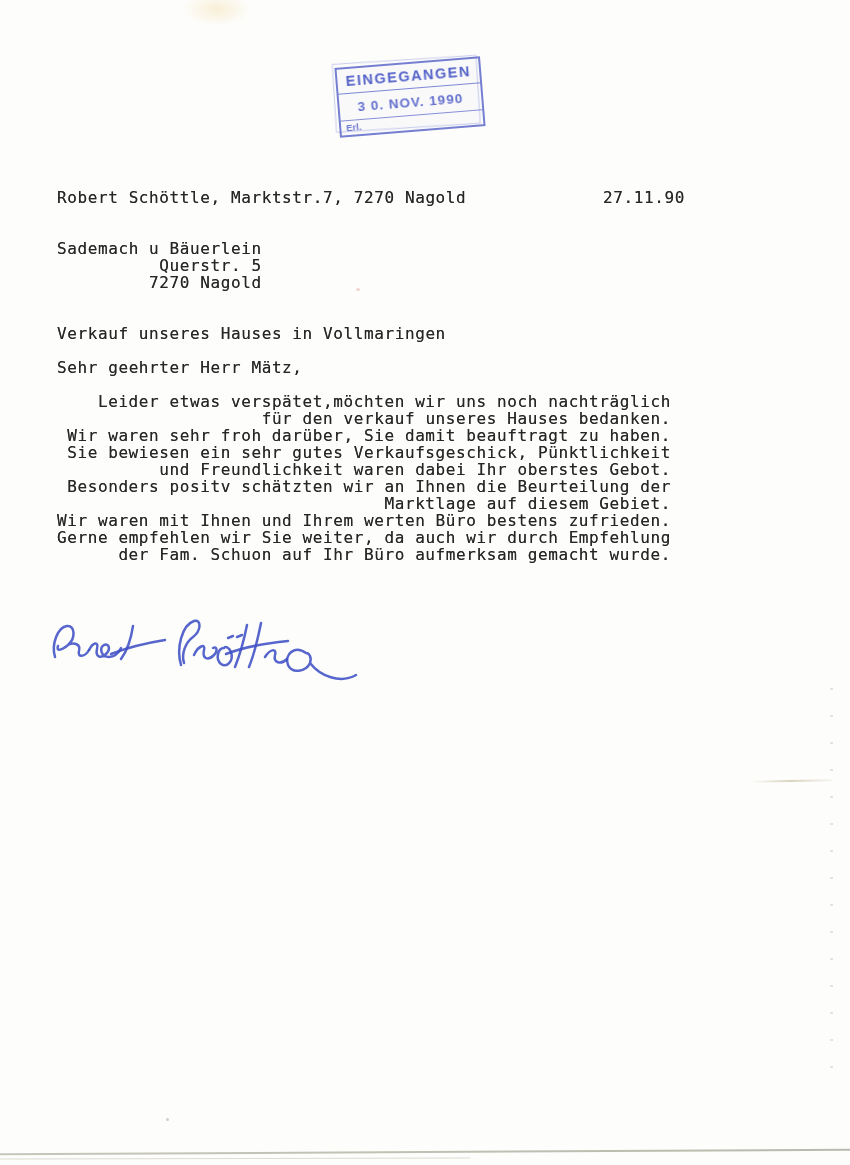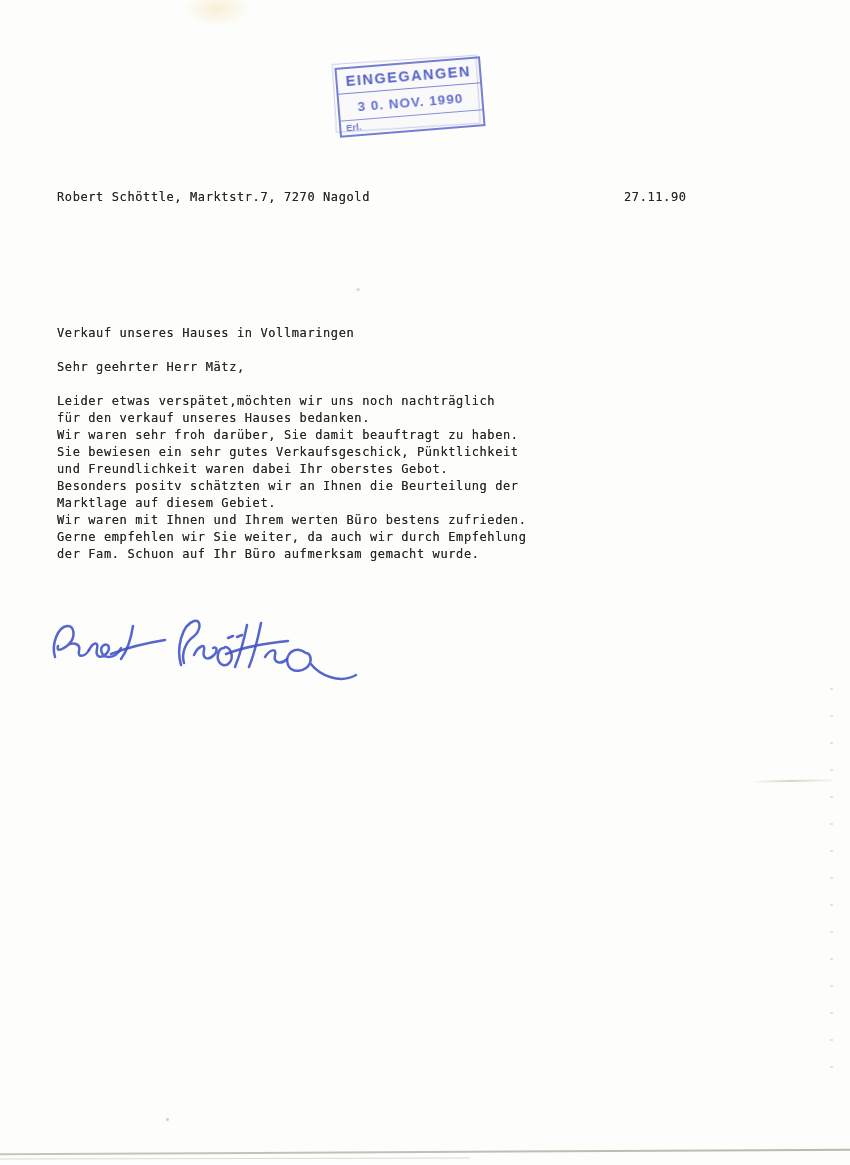--- a/index.html
+++ b/index.html
@@ -6,26 +6,27 @@
   .page{
     position:relative;
     width:850px;height:1165px;
     background:#fdfdfb;
     overflow:hidden;
     font-family:"DejaVu Sans Mono", monospace;
   }
   
   .tw{
     position:absolute;
-    font-size:12px;
+    font-size:16px;
     line-height:17px;
     letter-spacing:0.6px;
     color:#262626;
     white-space:pre;
     text-shadow:0 0 0.6px rgba(35,35,35,0.65);
+    text-align:right;
   }
   
   .stamp{
     position:absolute;
     left:337px;top:62px;
     width:146px;height:70px;
     transform:rotate(-4.6deg);
     border:2px solid rgba(72,86,196,0.75);
     box-sizing:border-box;
     color:rgba(62,78,194,0.88);
@@ -125,22 +126,23 @@
   <div class="speck-pink"></div>
   <div class="speck-gray"></div>
 
   <div class="stamp">
     <div class="stamp-title">EINGEGANGEN</div>
     <div class="stamp-date">3 0. NOV. 1990</div>
     <div class="stamp-note">Erl.</div>
   </div>
 
   <div class="tw" style="left:57px;top:189px">Robert Schöttle, Marktstr.7, 7270 Nagold</div>
-  <div class="tw" style="left:624px;top:189px">27.11.90</div>
+  <div class="tw" style="left:603px;top:189px">27.11.90</div>
 
+  <div class="tw" style="left:57px;top:240px"><div>Sademach u Bäuerlein</div><div>Querstr. 5</div><div>7270 Nagold</div></div>
 
   <div class="tw" style="left:57px;top:325px">Verkauf unseres Hauses in Vollmaringen</div>
 
   <div class="tw" style="left:57px;top:359px">Sehr geehrter Herr Mätz,</div>
 
   <div class="tw" style="left:57px;top:393px"><div>Leider etwas verspätet,möchten wir uns noch nachträglich</div><div>für den verkauf unseres Hauses bedanken.</div><div>Wir waren sehr froh darüber, Sie damit beauftragt zu haben.</div><div>Sie bewiesen ein sehr gutes Verkaufsgeschick, Pünktlichkeit</div><div>und Freundlichkeit waren dabei Ihr oberstes Gebot.</div><div>Besonders positv schätzten wir an Ihnen die Beurteilung der</div><div>Marktlage auf diesem Gebiet.</div><div>Wir waren mit Ihnen und Ihrem werten Büro bestens zufrieden.</div><div>Gerne empfehlen wir Sie weiter, da auch wir durch Empfehlung</div><div>der Fam. Schuon auf Ihr Büro aufmerksam gemacht wurde.</div></div>
 
 
   <svg class="signature" viewBox="0 0 316 84" role="img" aria-label="Robert Schöttle">
 

